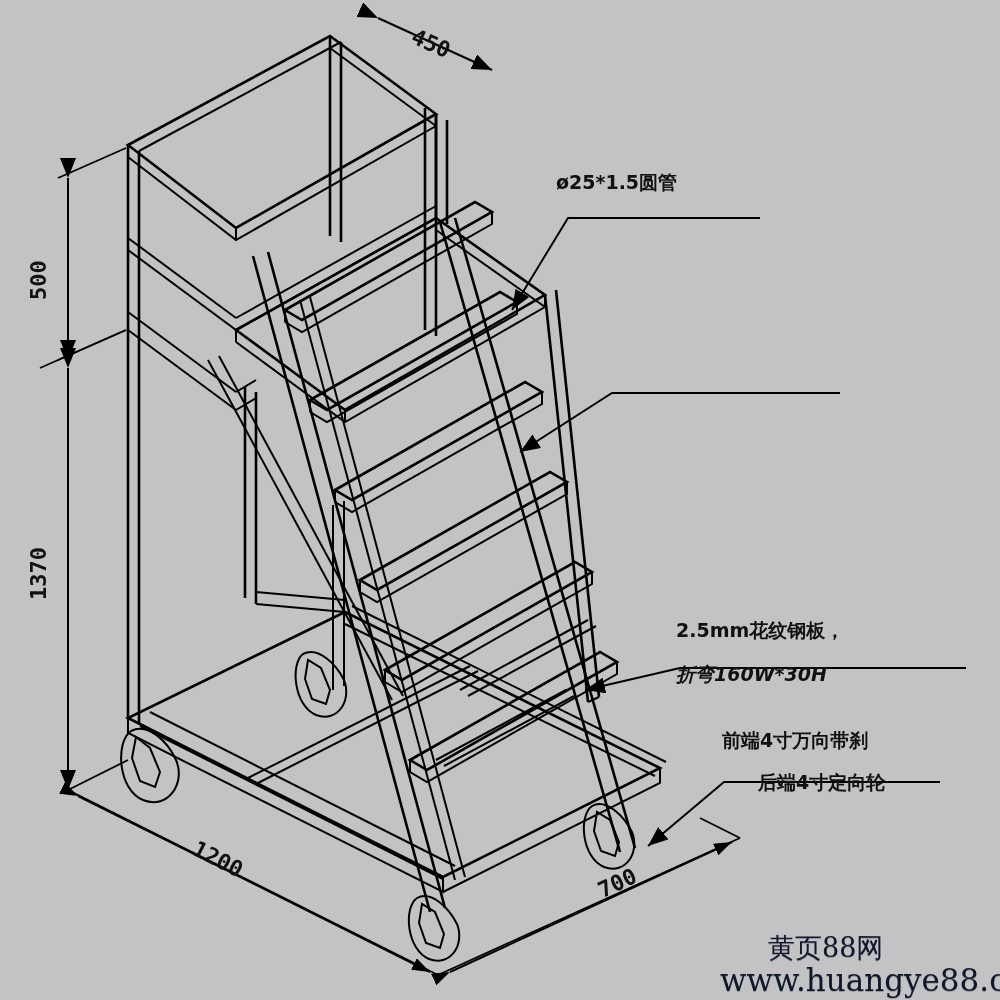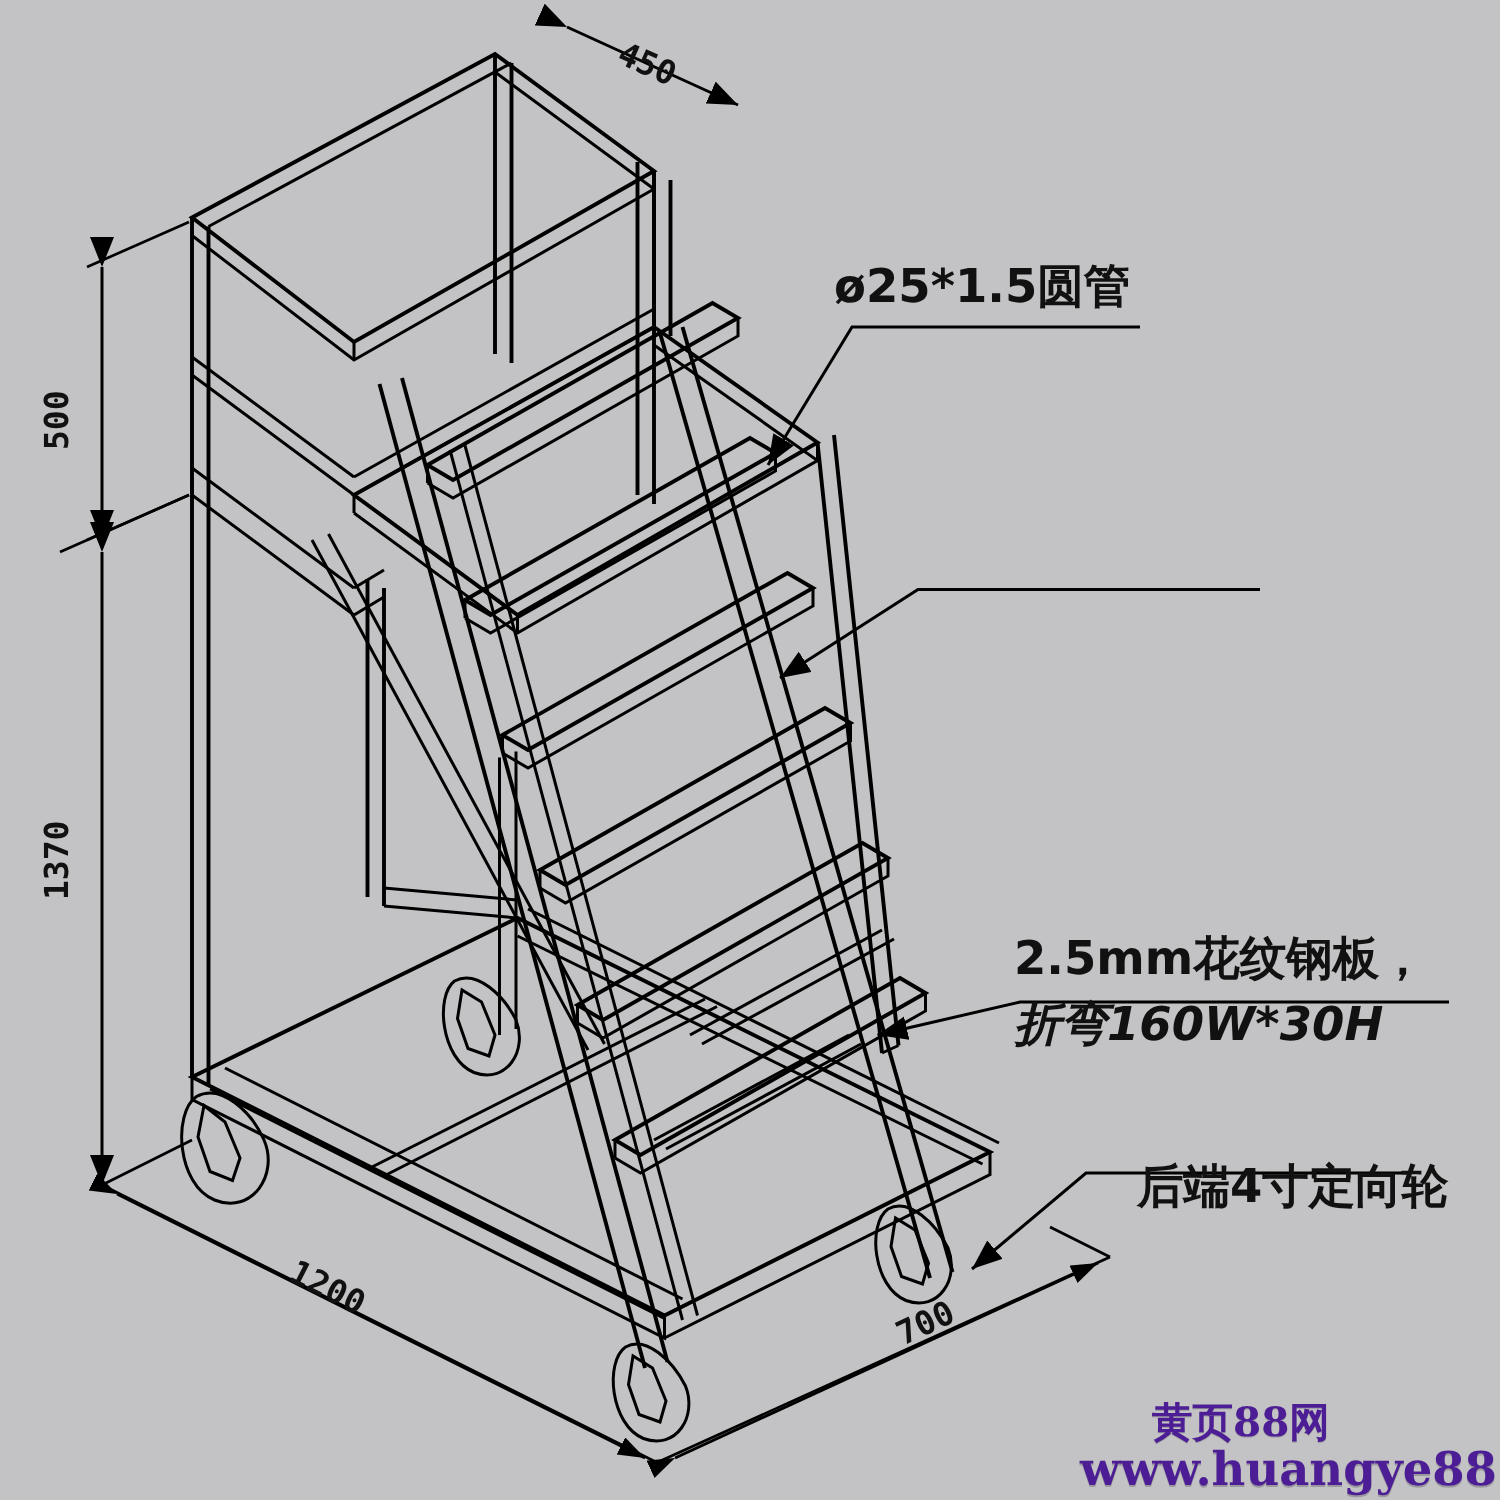--- a/index.html
+++ b/index.html
@@ -9,23 +9,23 @@
   svg.draw{position:absolute;inset:0;width:1000px;height:1000px;}
   .ln{fill:none;stroke:#000;stroke-width:2.6;stroke-linejoin:miter;stroke-linecap:butt;}
   .ln-thin{fill:none;stroke:#000;stroke-width:2.0;}
   .dim{fill:none;stroke:#000;stroke-width:2.0;}
   .ext{fill:none;stroke:#000;stroke-width:1.8;}
   .lead{fill:none;stroke:#000;stroke-width:2.0;}
   .face{fill:#c3c3c5;stroke:#000;stroke-width:2.6;stroke-linejoin:miter;}
   .arrow{fill:#000;stroke:none;}
   .txt{position:absolute;color:#111;font-weight:bold;white-space:pre;
        font-family:"DejaVu Sans","Liberation Sans",sans-serif;}
-  .note{font-size:31px;letter-spacing:0px;}
+  .note{font-size:19px;letter-spacing:0px;}
   .dimtxt{font-size:22px;font-weight:bold;font-family:"DejaVu Sans Mono","Liberation Mono",monospace;}
-  .wm{position:absolute;color:#4c1d95;font-weight:bold;
+  .wm{position:absolute;color:#0f172a;font-weight:normal;
       text-shadow:0 1px 0 rgba(120,120,125,.55);white-space:pre;}
   .wm1{font-size:27px;font-family:"DejaVu Serif","Liberation Serif",serif;}
   .wm2{font-size:31px;font-family:"DejaVu Serif","Liberation Serif",serif;}
 </style>
 </head>
 <body>
 
 <div id="stage">
 
   <svg class="draw" viewBox="0 0 1000 1000">
@@ -244,18 +244,19 @@
   <div class="txt dimtxt" style="left:200px;top:836px;transform:rotate(27deg);transform-origin:left top;">1200</div>
 
   <div class="txt dimtxt" style="left:594px;top:880px;transform:rotate(-25deg);transform-origin:left top;">700</div>
 
   <div class="txt note" style="left:556px;top:170px;">ø25*1.5圆管</div>
 
 
   <div class="txt note" style="left:676px;top:618px;">2.5mm花纹钢板，</div>
   <div class="txt note" style="left:676px;top:662px;font-style:italic;">折弯160W*30H</div>
 
+  <div class="txt note" style="left:722px;top:728px;">前端4寸万向带刹</div>
   <div class="txt note" style="left:722px;top:770px;margin-left:36px;">后端4寸定向轮</div>
 
   <div class="wm wm1" style="left:768px;top:930px;">黄页88网</div>
   <div class="wm wm2" style="left:720px;top:962px;">www.huangye88.com</div>
 
 </div>
 
 </body></html>

